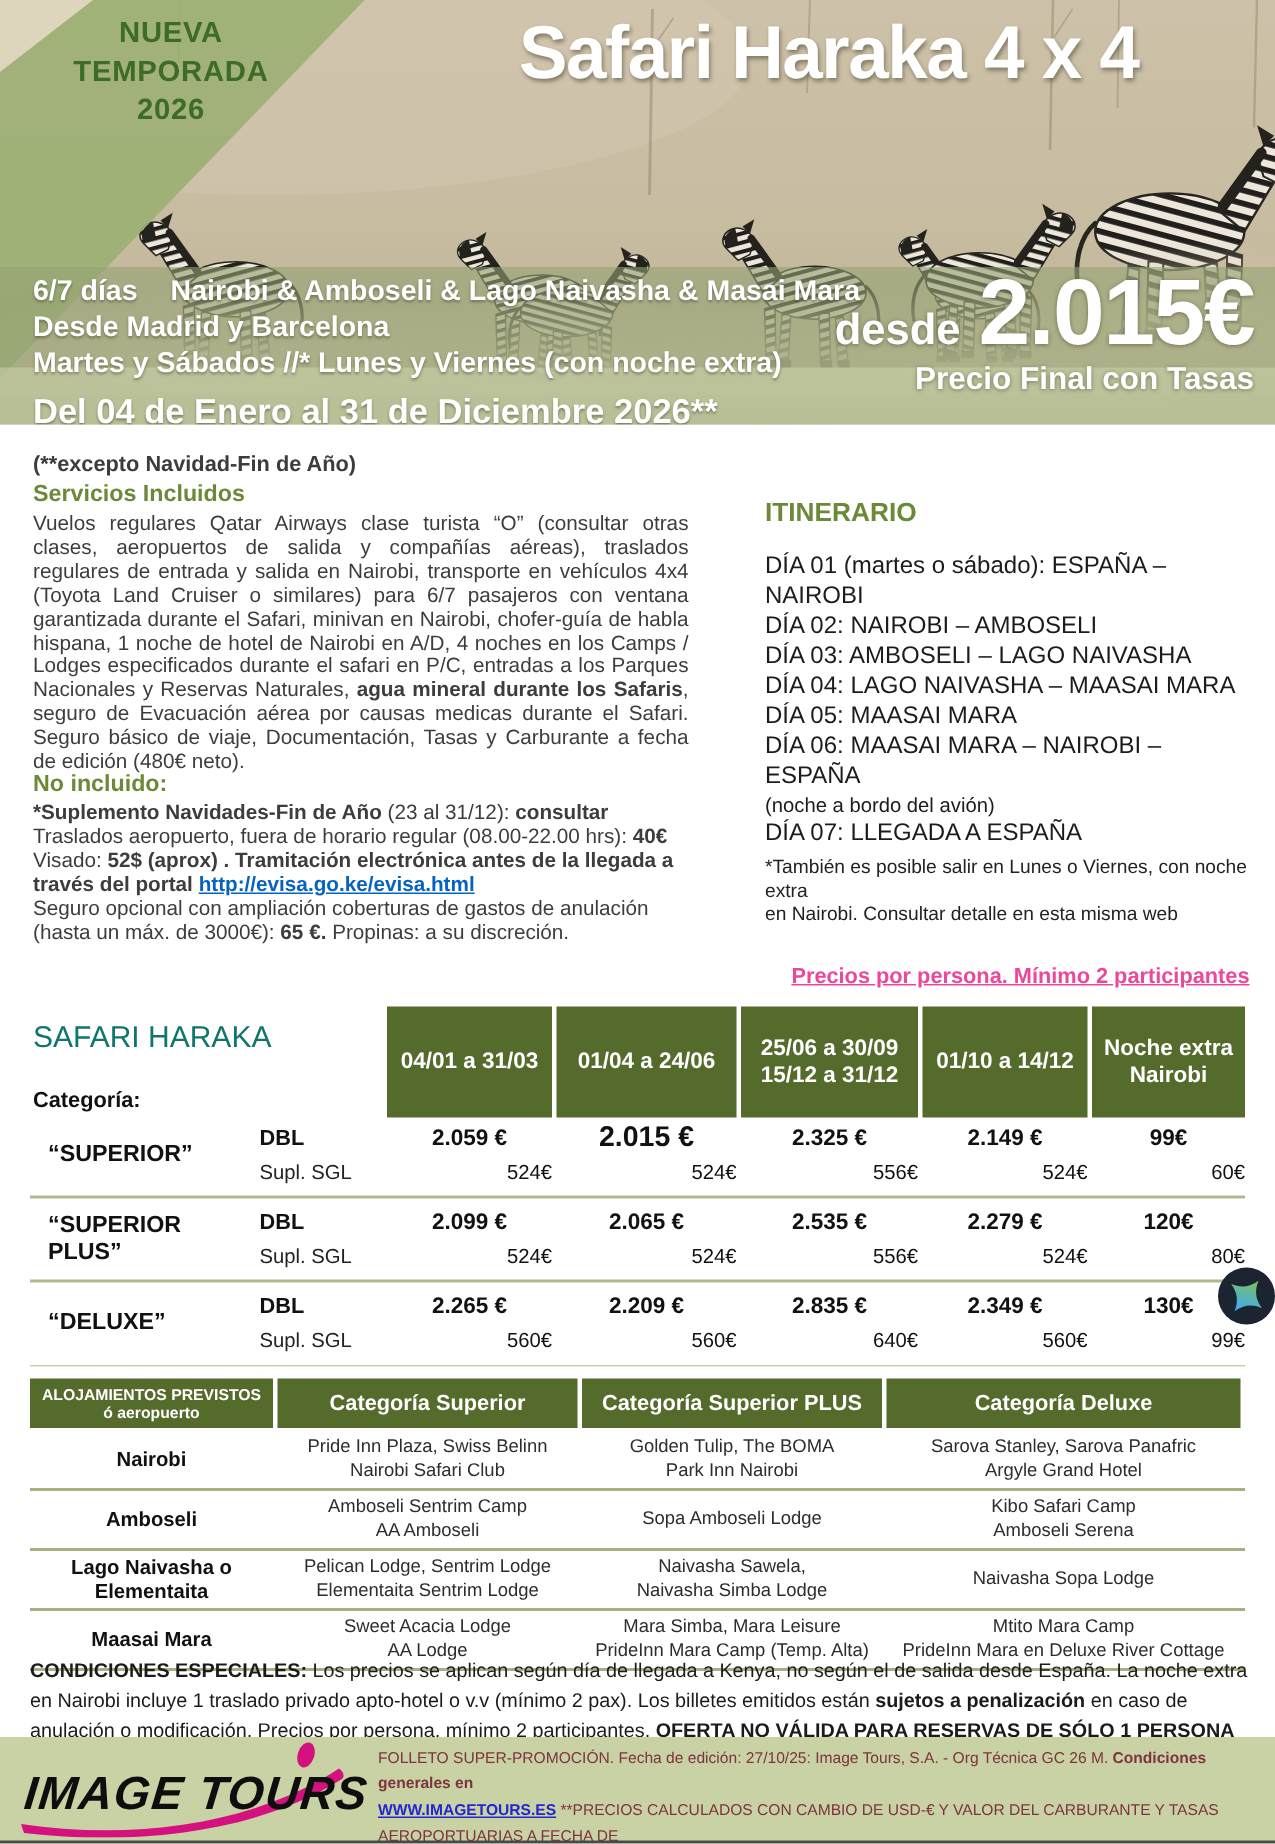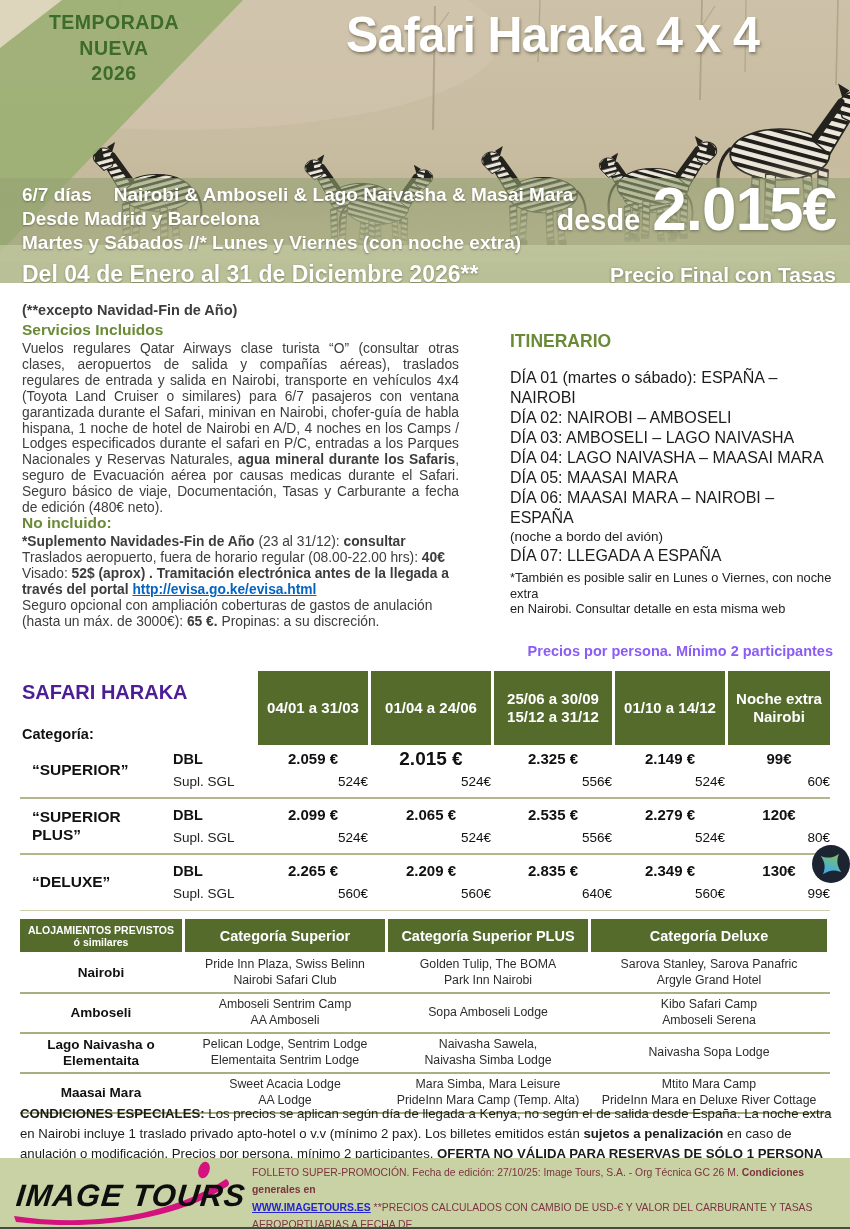--- a/index.html
+++ b/index.html
@@ -20,42 +20,42 @@
          text-shadow:1px 2px 3px rgba(80,75,55,.6);transform:scaleX(.97);}
   .info-band{position:absolute;left:0;top:178px;width:850px;height:105px;
              background:rgba(148,162,115,.60);}
   .dates-strip{position:absolute;left:0;bottom:0;width:100%;height:38px;
                background:rgba(208,215,176,.5);}
   .info-lines{position:absolute;left:22px;top:5px;color:#fff;font-weight:bold;font-size:19px;
               line-height:24px;text-shadow:0 1px 2px rgba(70,70,50,.55);white-space:nowrap;}
   .info-lines .dur{margin-right:22px;}
   .info-lines .dates{font-size:23px;margin-top:7px;}
   .price-area{position:absolute;right:14px;top:2px;display:flex;flex-direction:column;
-              align-items:flex-end;color:#fff;text-shadow:0 1px 3px rgba(70,70,50,.6);gap:22px;}
+              align-items:flex-end;color:#fff;text-shadow:0 1px 3px rgba(70,70,50,.6);}
   .price-main{display:flex;align-items:baseline;gap:12px;}
   .price-main .desde{font-size:29px;font-weight:bold;}
   .price-main .big{font-size:62px;font-weight:bold;line-height:.92;letter-spacing:-1px;}
   .price-note{margin-top:4px;font-size:21px;font-weight:bold;}
   
   .except{position:absolute;top:302px;left:22px;font-size:14.5px;font-weight:bold;color:#3c3c3c;}
   .olive{color:#6b8a38;font-weight:bold;font-size:15.5px;margin:0 0 2px 0;}
   .services{position:absolute;top:321px;left:22px;width:437px;}
   .services p{margin:2px 0 16px 0;font-size:13.8px;line-height:15.9px;color:#3d3d3d;text-align:justify;}
   .notinc{position:absolute;top:514px;left:22px;width:446px;}
   .notinc p{margin:2px 0 0 0;font-size:13.8px;line-height:16.1px;color:#3d3d3d;}
   .link{color:#0563c1;text-decoration:underline;font-weight:bold;}
   
   .itin{position:absolute;top:331px;left:510px;width:332px;color:#1c1c1c;}
   .itin h2{font-size:17.5px;margin:0 0 16px 0;}
   .day{font-size:16px;line-height:20px;}
   .day.small{font-size:13.5px;line-height:18px;}
   .itnote{margin-top:4px;font-size:12.8px;line-height:15.5px;color:#222;}
   
-  .pt-note{position:absolute;top:643px;right:17px;font-size:14.5px;font-weight:bold;color:#8b5cf6;}
-  .pt-title{position:absolute;top:681px;left:22px;font-size:20px;font-weight:bold;color:#4c1d95;}
+  .pt-note{position:absolute;top:643px;right:17px;font-size:14.5px;font-weight:bold;color:#ec4899;text-decoration:underline;}
+  .pt-title{position:absolute;top:681px;left:22px;font-size:20px;font-weight:normal;color:#0f766e;}
   .pt-cat{position:absolute;top:726px;left:22px;font-size:14.5px;font-weight:bold;color:#111;}
   .pt-header{position:absolute;top:671px;left:258px;display:grid;
              grid-template-columns:110px 120px 118px 110px 102px;column-gap:3px;height:74px;}
   .pth{background:#556b2c;color:#fff;font-weight:bold;font-size:15px;line-height:18px;
        display:flex;flex-direction:column;justify-content:center;align-items:center;text-align:center;}
   .pt-area{position:absolute;top:747px;left:20px;width:810px;}
   .pt-block{display:grid;grid-template-columns:150px 82px 110px 120px 118px 110px 102px;
             column-gap:3px;grid-template-rows:23px 23px;align-items:center;}
   .pt-name{grid-row:1/3;grid-column:1;font-weight:bold;font-size:15.5px;color:#111;padding-left:12px;}
   .pt-sub{font-weight:bold;font-size:14.5px;color:#111;}
@@ -159,22 +159,22 @@
       <ellipse cx="400" cy="250" rx="250" ry="58" fill="url(#dust)"></ellipse>
       <ellipse cx="650" cy="248" rx="240" ry="58" fill="url(#dust)"></ellipse>
       <ellipse cx="810" cy="225" rx="170" ry="65" fill="url(#dust)"></ellipse>
       <rect y="250" width="850" height="33" fill="#c3b698" opacity="0.55"></rect>
       <rect y="263" width="850" height="20" fill="#a3a478" opacity="0.32"></rect>
     </svg>
 
     <div class="corner-sage"></div>
     <div class="corner-beige"></div>
     <div class="badge">
+      <div>NUEVA</div>
       <div>TEMPORADA</div>
-      <div>NUEVA</div>
       <div>2026</div>
     </div>
 
     <h1 class="title">Safari Haraka 4 x 4</h1>
 
     <div class="info-band">
       <div class="dates-strip"></div>
       <div class="info-lines">
         <div>
           <span class="dur">6/7 días</span><span>Nairobi &amp; Amboseli &amp; Lago Naivasha &amp; Masai Mara</span>
@@ -310,21 +310,21 @@
       </defs>
       <circle cx="20" cy="21" r="19" fill="#1b2430"></circle>
       <path d="M20,8 C22,15 26,19 33,21 C26,23 22,27 20,34 C18,27 14,23 7,21 C14,19 18,15 20,8 Z" fill="url(#starg)" transform="rotate(38 20 21)"></path>
     </svg>
   </div>
 
   <div class="hot">
     <div class="hot-h">
       <div class="c0">
         <span>ALOJAMIENTOS PREVISTOS</span>
-          <span>ó similares</span>
+          <span>ó aeropuerto</span>
       </div>
       <div class="c">Categoría Superior</div>
       <div class="c">Categoría Superior PLUS</div>
       <div class="c">Categoría Deluxe</div>
     </div>
 
     <div class="hot-r">
       <div class="hot-place">Nairobi</div>
       <div class="hot-cell">
           <div>Pride Inn Plaza, Swiss Belinn</div>

